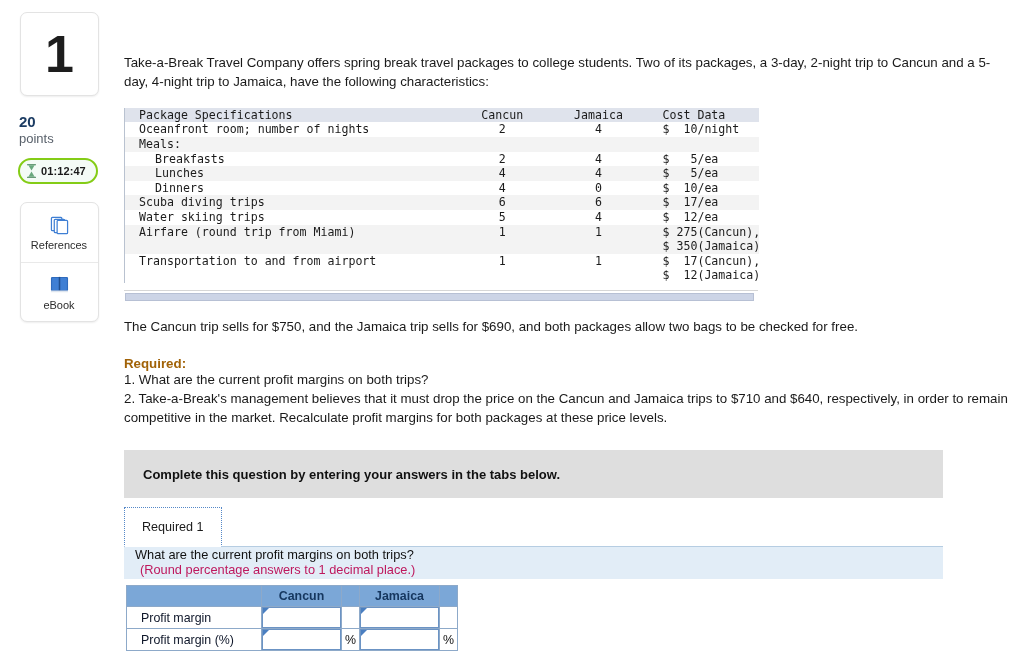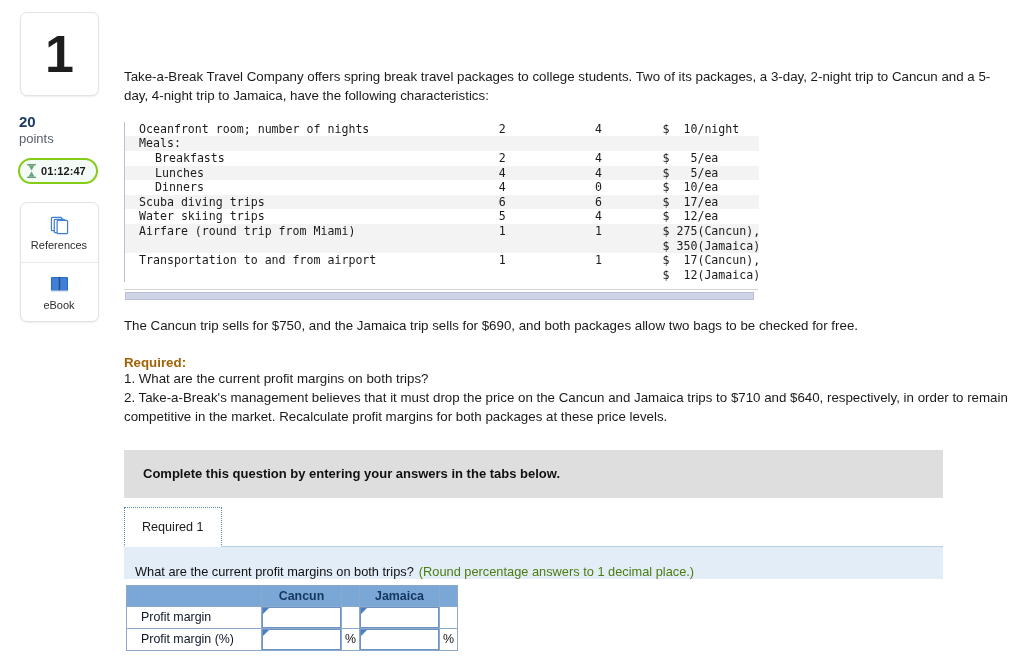--- a/index.html
+++ b/index.html
@@ -63,21 +63,21 @@
     align-items: center; justify-content: center; gap: 3px;
     cursor: pointer;
   }
   .tool-btn + .tool-btn { border-top: 1px solid #e9e9e9; }
   .tool-btn .ico { height: 22px; display: flex; align-items: center; }
   .tool-btn .lbl { font-size: 11px; color: #2d2d2d; }
 
   
   .main { position: absolute; left: 124px; top: 0; width: 900px; }
   .intro {
-    margin-top: 68px;
+    margin-top: 54px;
     font-size: 13.3px; color: #1a1a1a; line-height: 1.42;
     width: 872px;
   }
 
   
   .spec-wrap { margin-top: 16px; width: 634px; position: relative; }
   .spec-table {
     width: 634px;
     border-collapse: collapse;
     border-left: 1px solid #b9c2d0;
@@ -147,26 +147,27 @@
     border-bottom: 1px solid #ffffff;
     position: relative; z-index: 3;
   }
   .tab + .tab { margin-left: -1px; }
 
   
   .qbar {
     width: 819px; height: 33px;
     background: #e2edf7;
     border-top: 1px solid #b6cde2;
-    display: flex; align-items: flex-end;
+    display: flex; align-items: flex-start;
     padding-left: 11px;
     margin-top: -1px;
+    flex-direction: column;
   }
   .qbar .q { font-size: 12.8px; color: #111; }
-  .qbar .hint { font-size: 12.8px; color: #4d7c0f; margin-left: 5px; }
+  .qbar .hint { font-size: 12.8px; color: #be185d; margin-left: 5px; }
 
   
   .ans-wrap { margin-top: 6px; margin-left: 2px; }
   .ans-table { border-collapse: collapse; table-layout: fixed; }
   .ans-table th, .ans-table td {
     border: 1px solid #8da9c9;
     padding: 0; margin: 0;
   }
   .ans-table th {
     background: #7ba7d7; color: #15365e;
@@ -256,20 +257,26 @@
     </div>
   </div>
 
   <div class="main">
 
     <div class="intro">Take-a-Break Travel Company offers spring break travel packages to college students. Two of its packages, a 3-day, 2-night trip to Cancun and a 5-day, 4-night trip to Jamaica, have the following characteristics:</div>
 
     <div class="spec-wrap">
       <table class="spec-table">
         <tbody>
+          <tr class="hdr">
+            <td class="c-name">Package Specifications</td>
+            <td class="c-can">Cancun</td>
+            <td class="c-jam">Jamaica</td>
+            <td class="c-cost">Cost Data</td>
+          </tr>
         <tr class="plain">
               <td class="c-name">Oceanfront room; number of nights</td>
               <td class="c-can">2</td>
               <td class="c-jam">4</td>
               <td class="c-cost">$  10/night</td>
             </tr>
             <tr class="alt">
               <td class="c-name">Meals:</td>
               <td class="c-can"></td>
               <td class="c-jam"></td>

